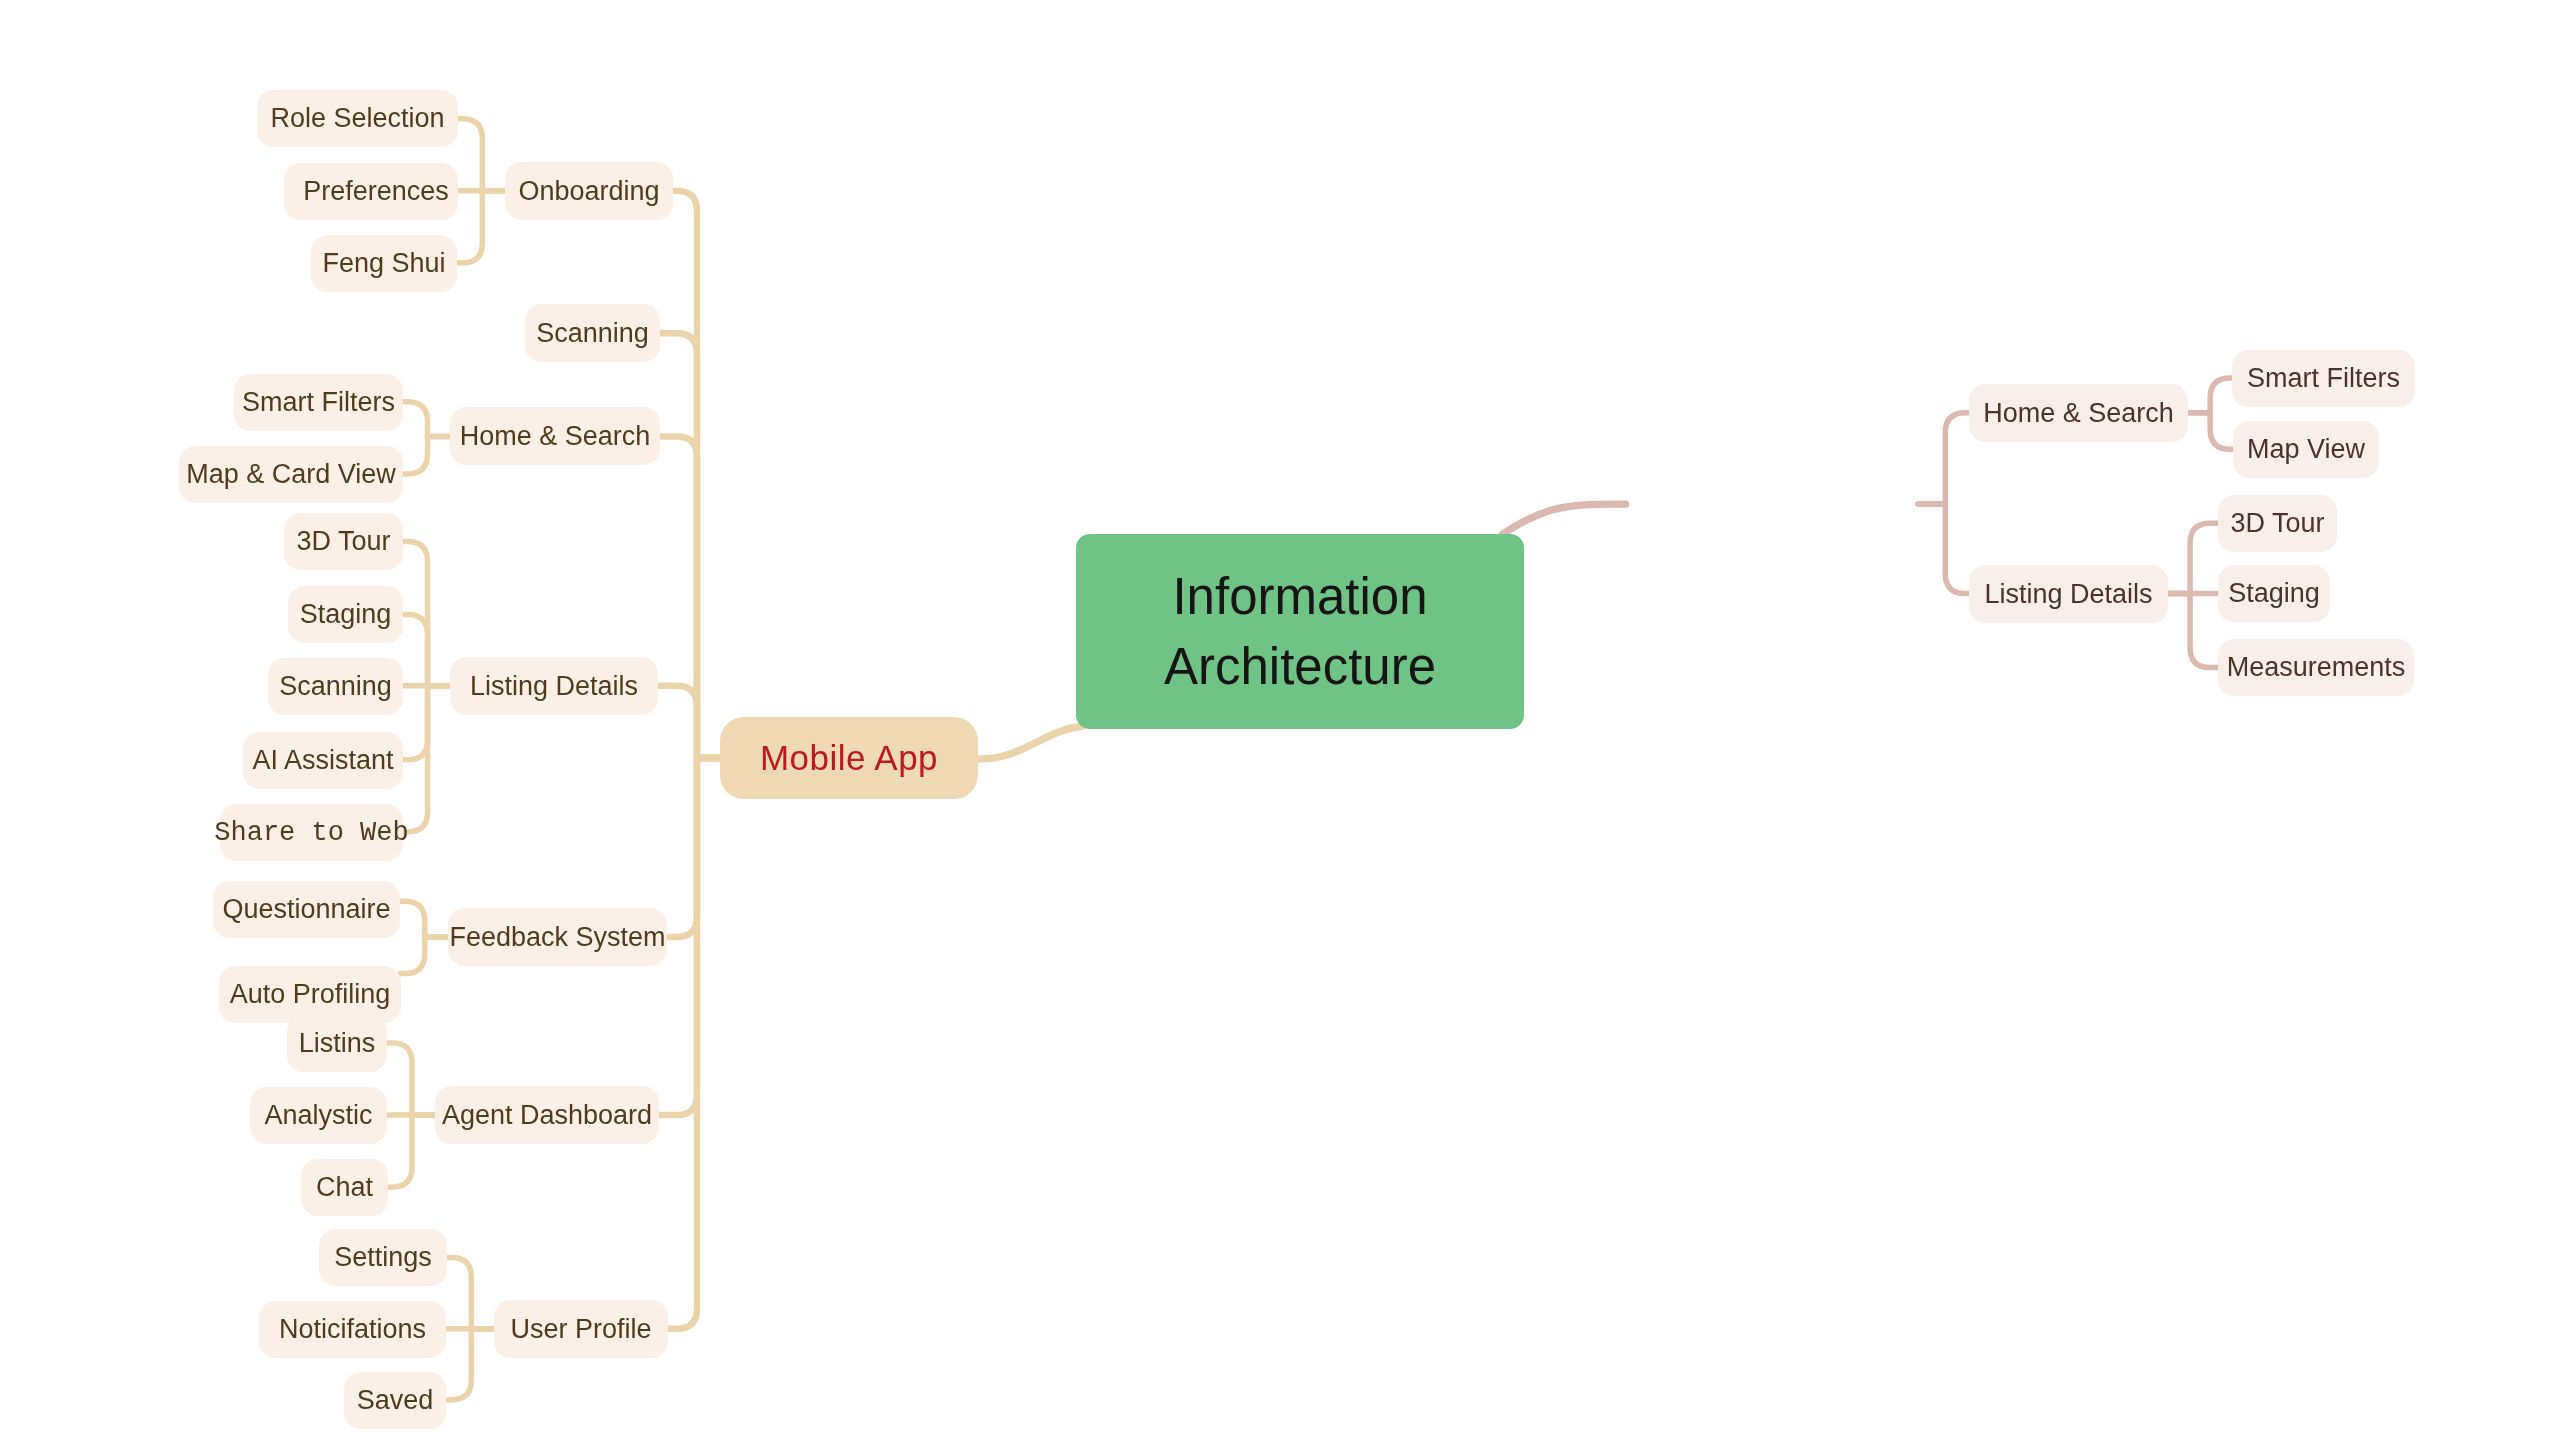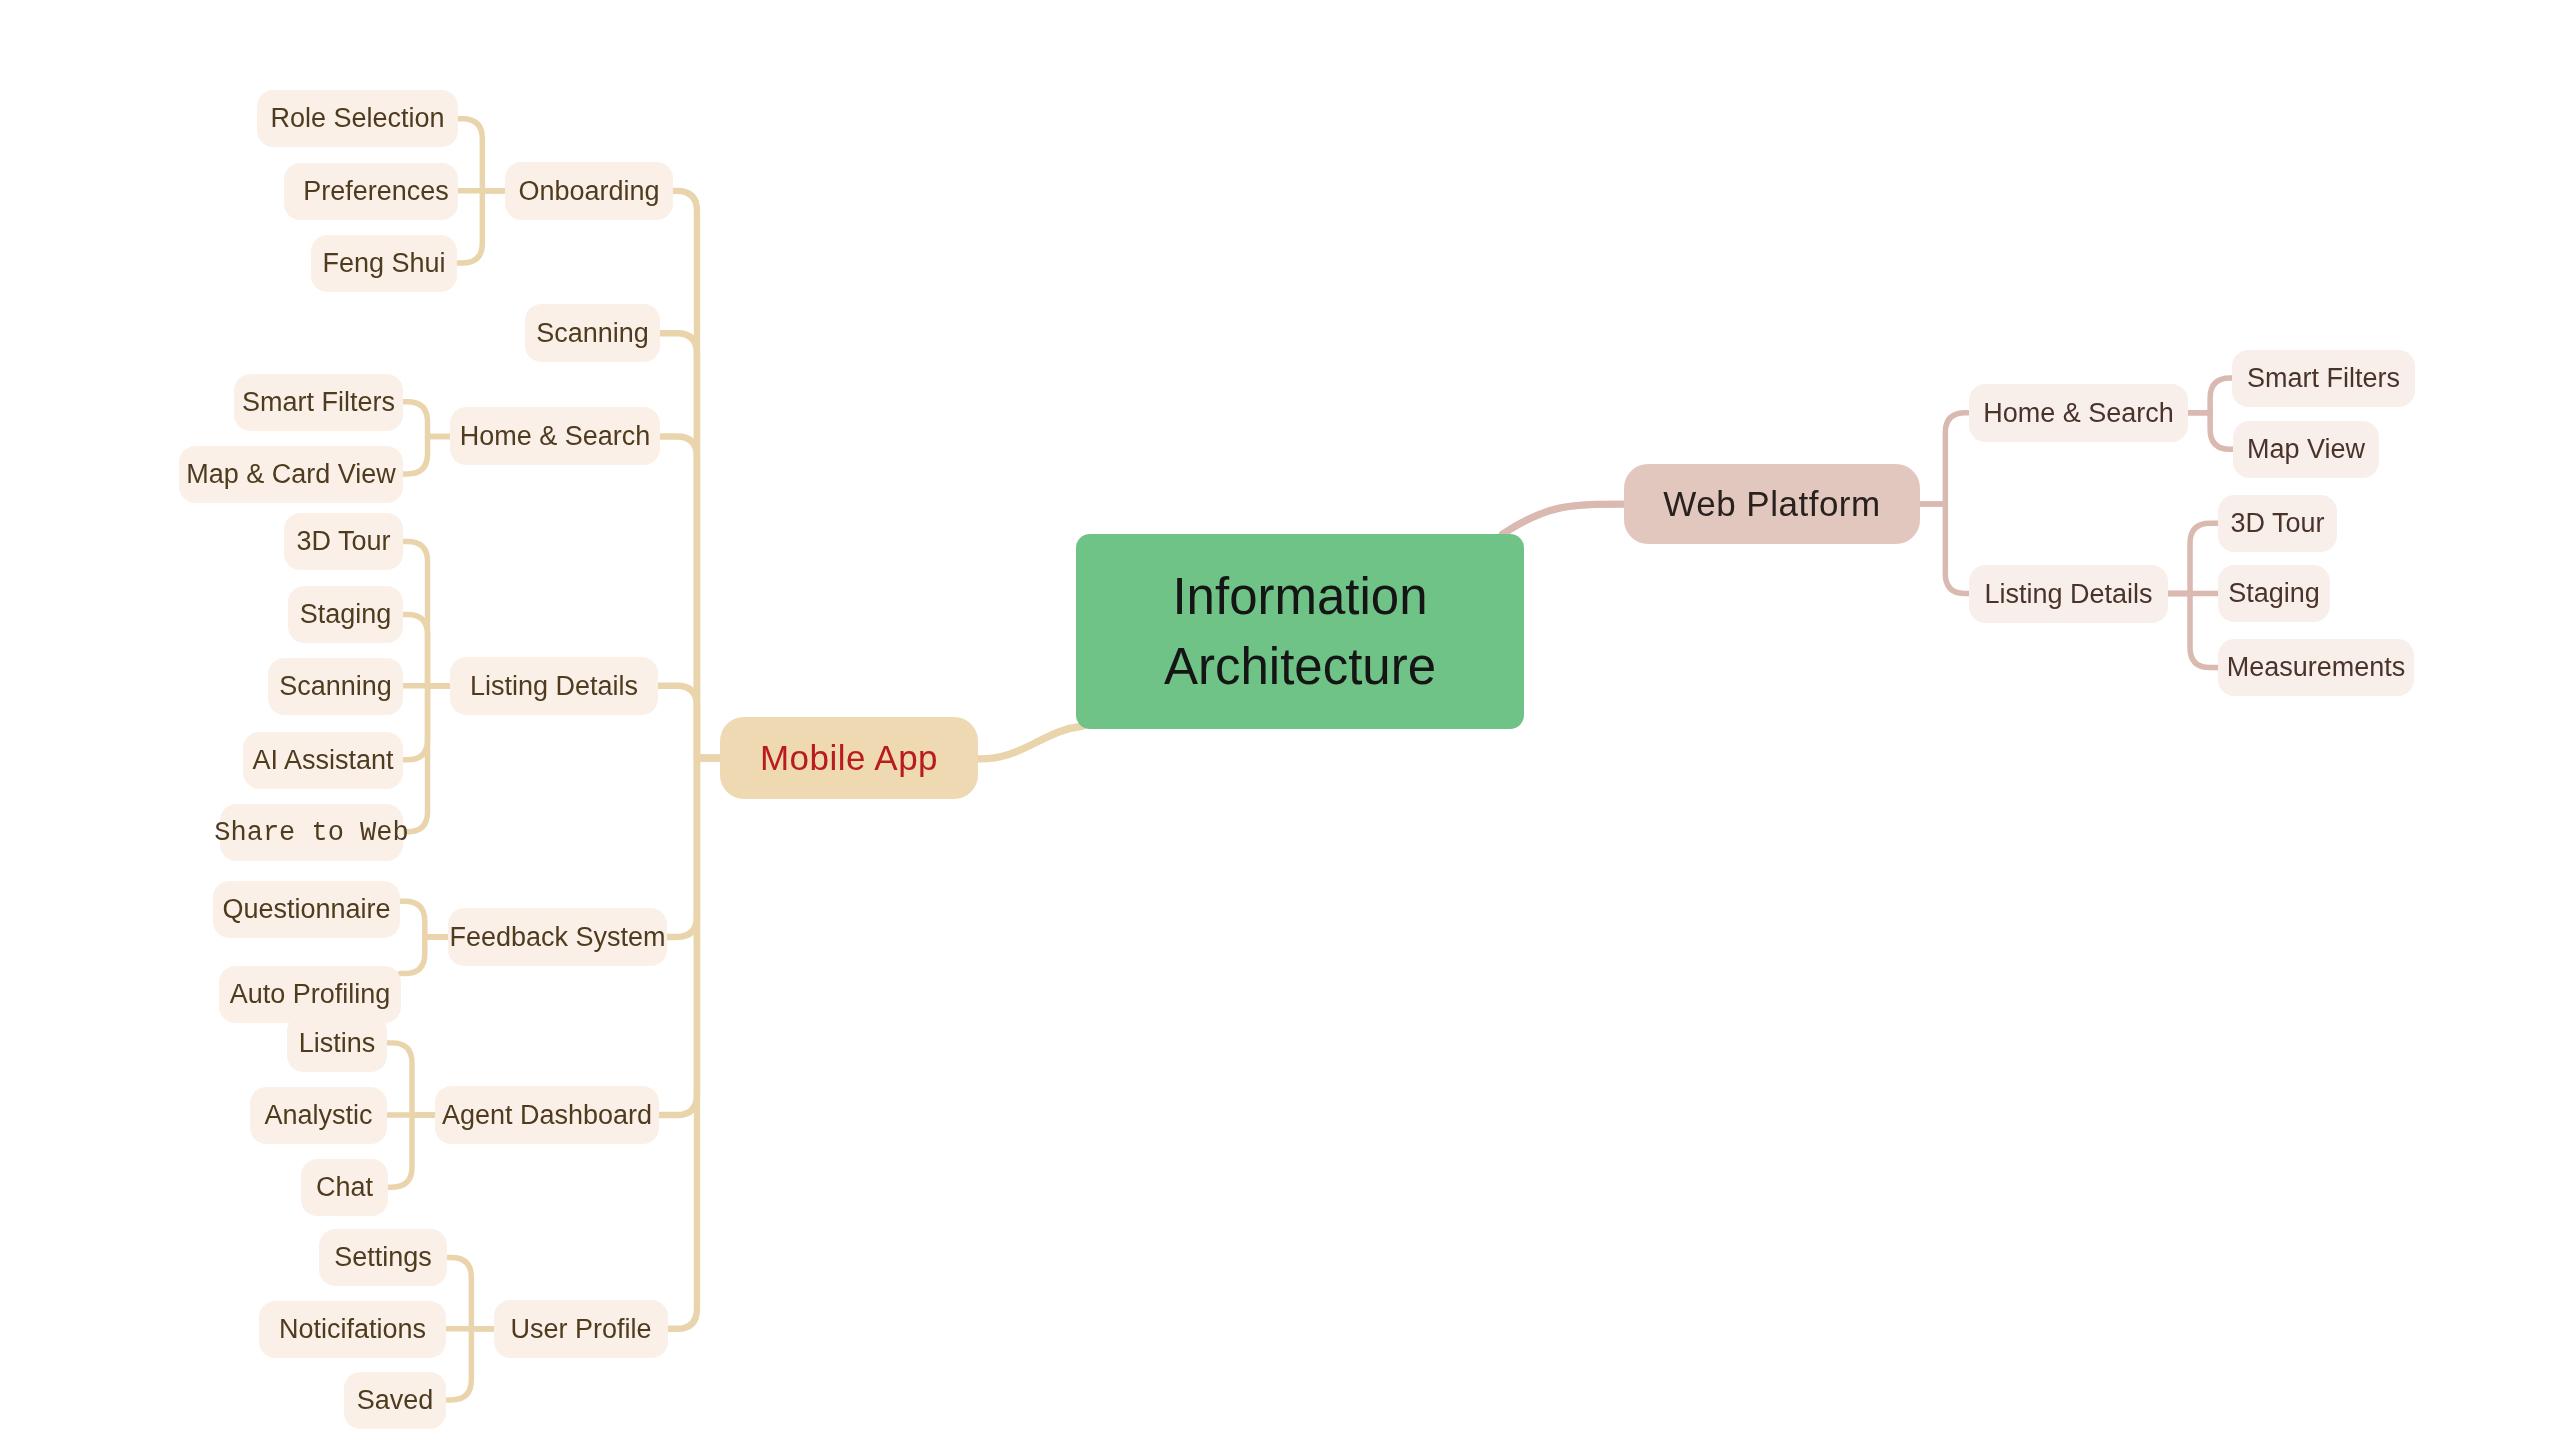--- a/index.html
+++ b/index.html
@@ -134,21 +134,20 @@
     <path class="line-pink w6" d="M 2393 452 L 2420 452 L 2420 470 Q 2420 492 2442 492 L 2446 492"></path>
 
     <path class="line-pink w6" d="M 2371 650 L 2398 650 L 2398 595 Q 2398 573 2420 573 L 2431 573"></path>
     <path class="line-pink w6" d="M 2371 650 L 2431 650"></path>
     <path class="line-pink w6" d="M 2371 650 L 2398 650 L 2398 709 Q 2398 731 2420 731 L 2431 731"></path>
   </svg>
 
   <div class="node root" style="left:1076px; top:534px; width:448px; height:195px; padding:0 37px;border-radius:14px;">Information Architecture</div>
 
   <div class="node main tan" style="left:720px; top:717px; width:258px; height:82px;">Mobile App</div>
-  <div class="node main pink" style="left:1624px; top:464px; width:296px; height:80px;">Web Platform</div>
 
   <div class="node branch tan" style="left:505px; top:162px; width:168px;">Onboarding</div>
   <div class="node branch tan" style="left:525px; top:304px; width:135px;">Scanning</div>
   <div class="node branch tan" style="left:450px; top:407px; width:210px;">Home &amp; Search</div>
   <div class="node branch tan" style="left:450px; top:657px; width:208px;">Listing Details</div>
   <div class="node branch tan" style="left:448px; top:908px; width:219px;">Feedback System</div>
   <div class="node branch tan" style="left:435px; top:1086px; width:224px;">Agent Dashboard</div>
   <div class="node branch tan" style="left:494px; top:1300px; width:174px;">User Profile</div>
 
   <div class="node leaf tan" style="left:257px; top:90px; width:201px;">Role Selection</div>

